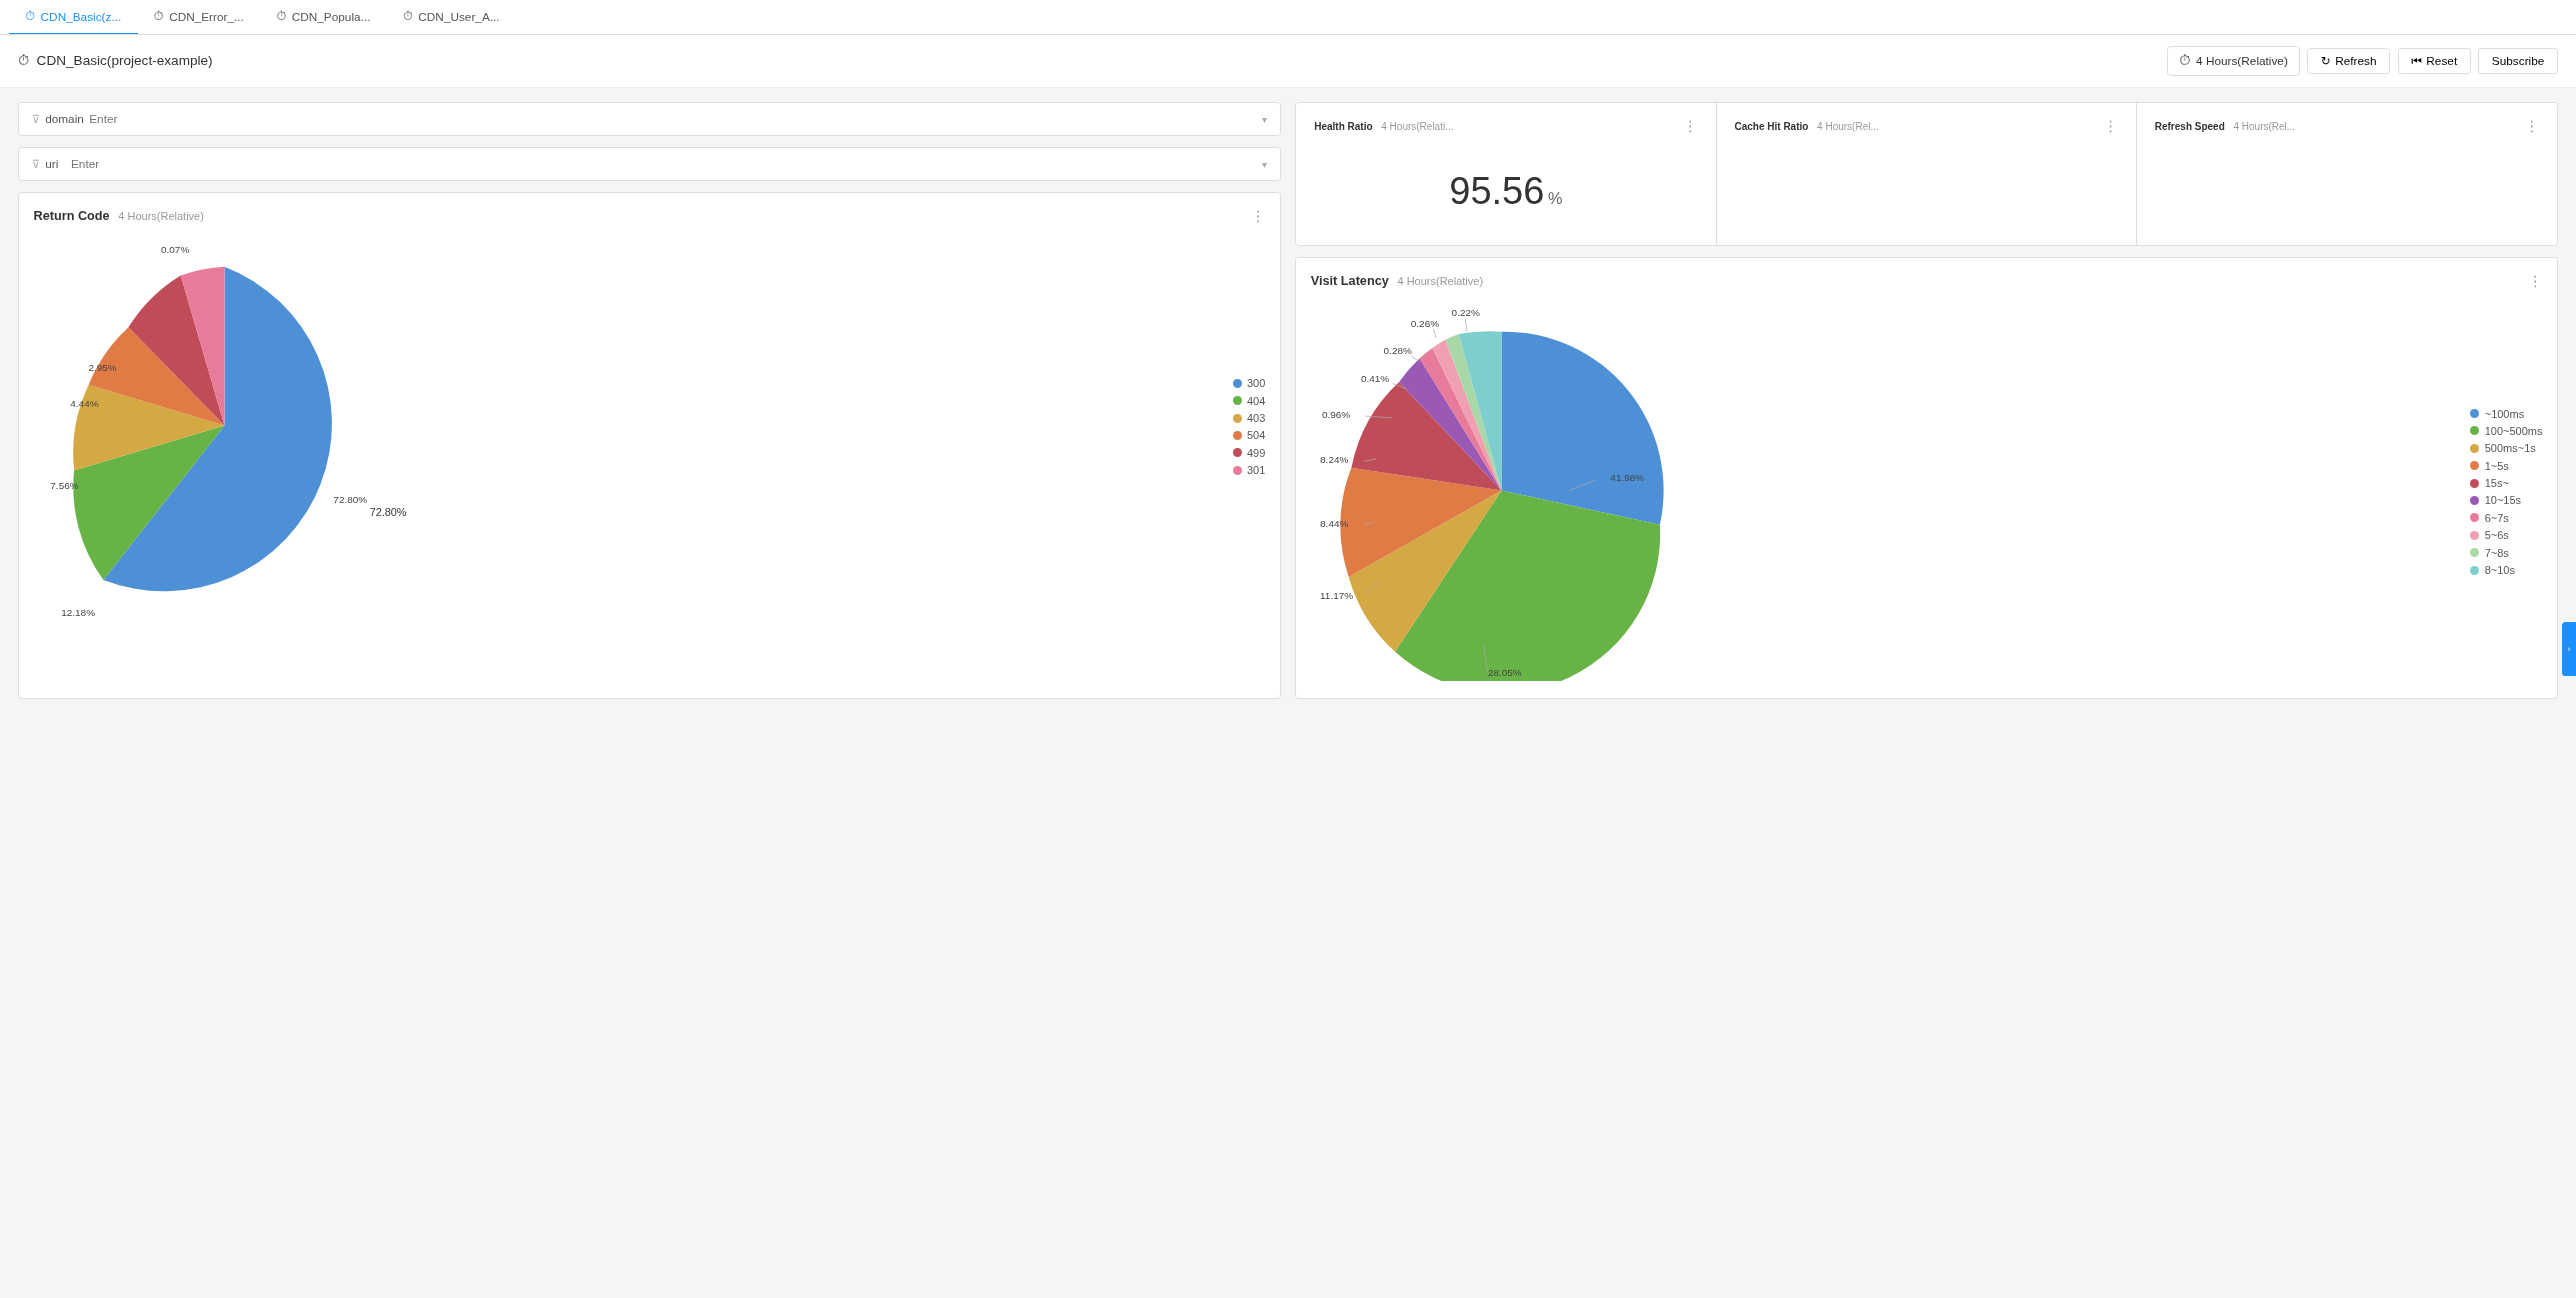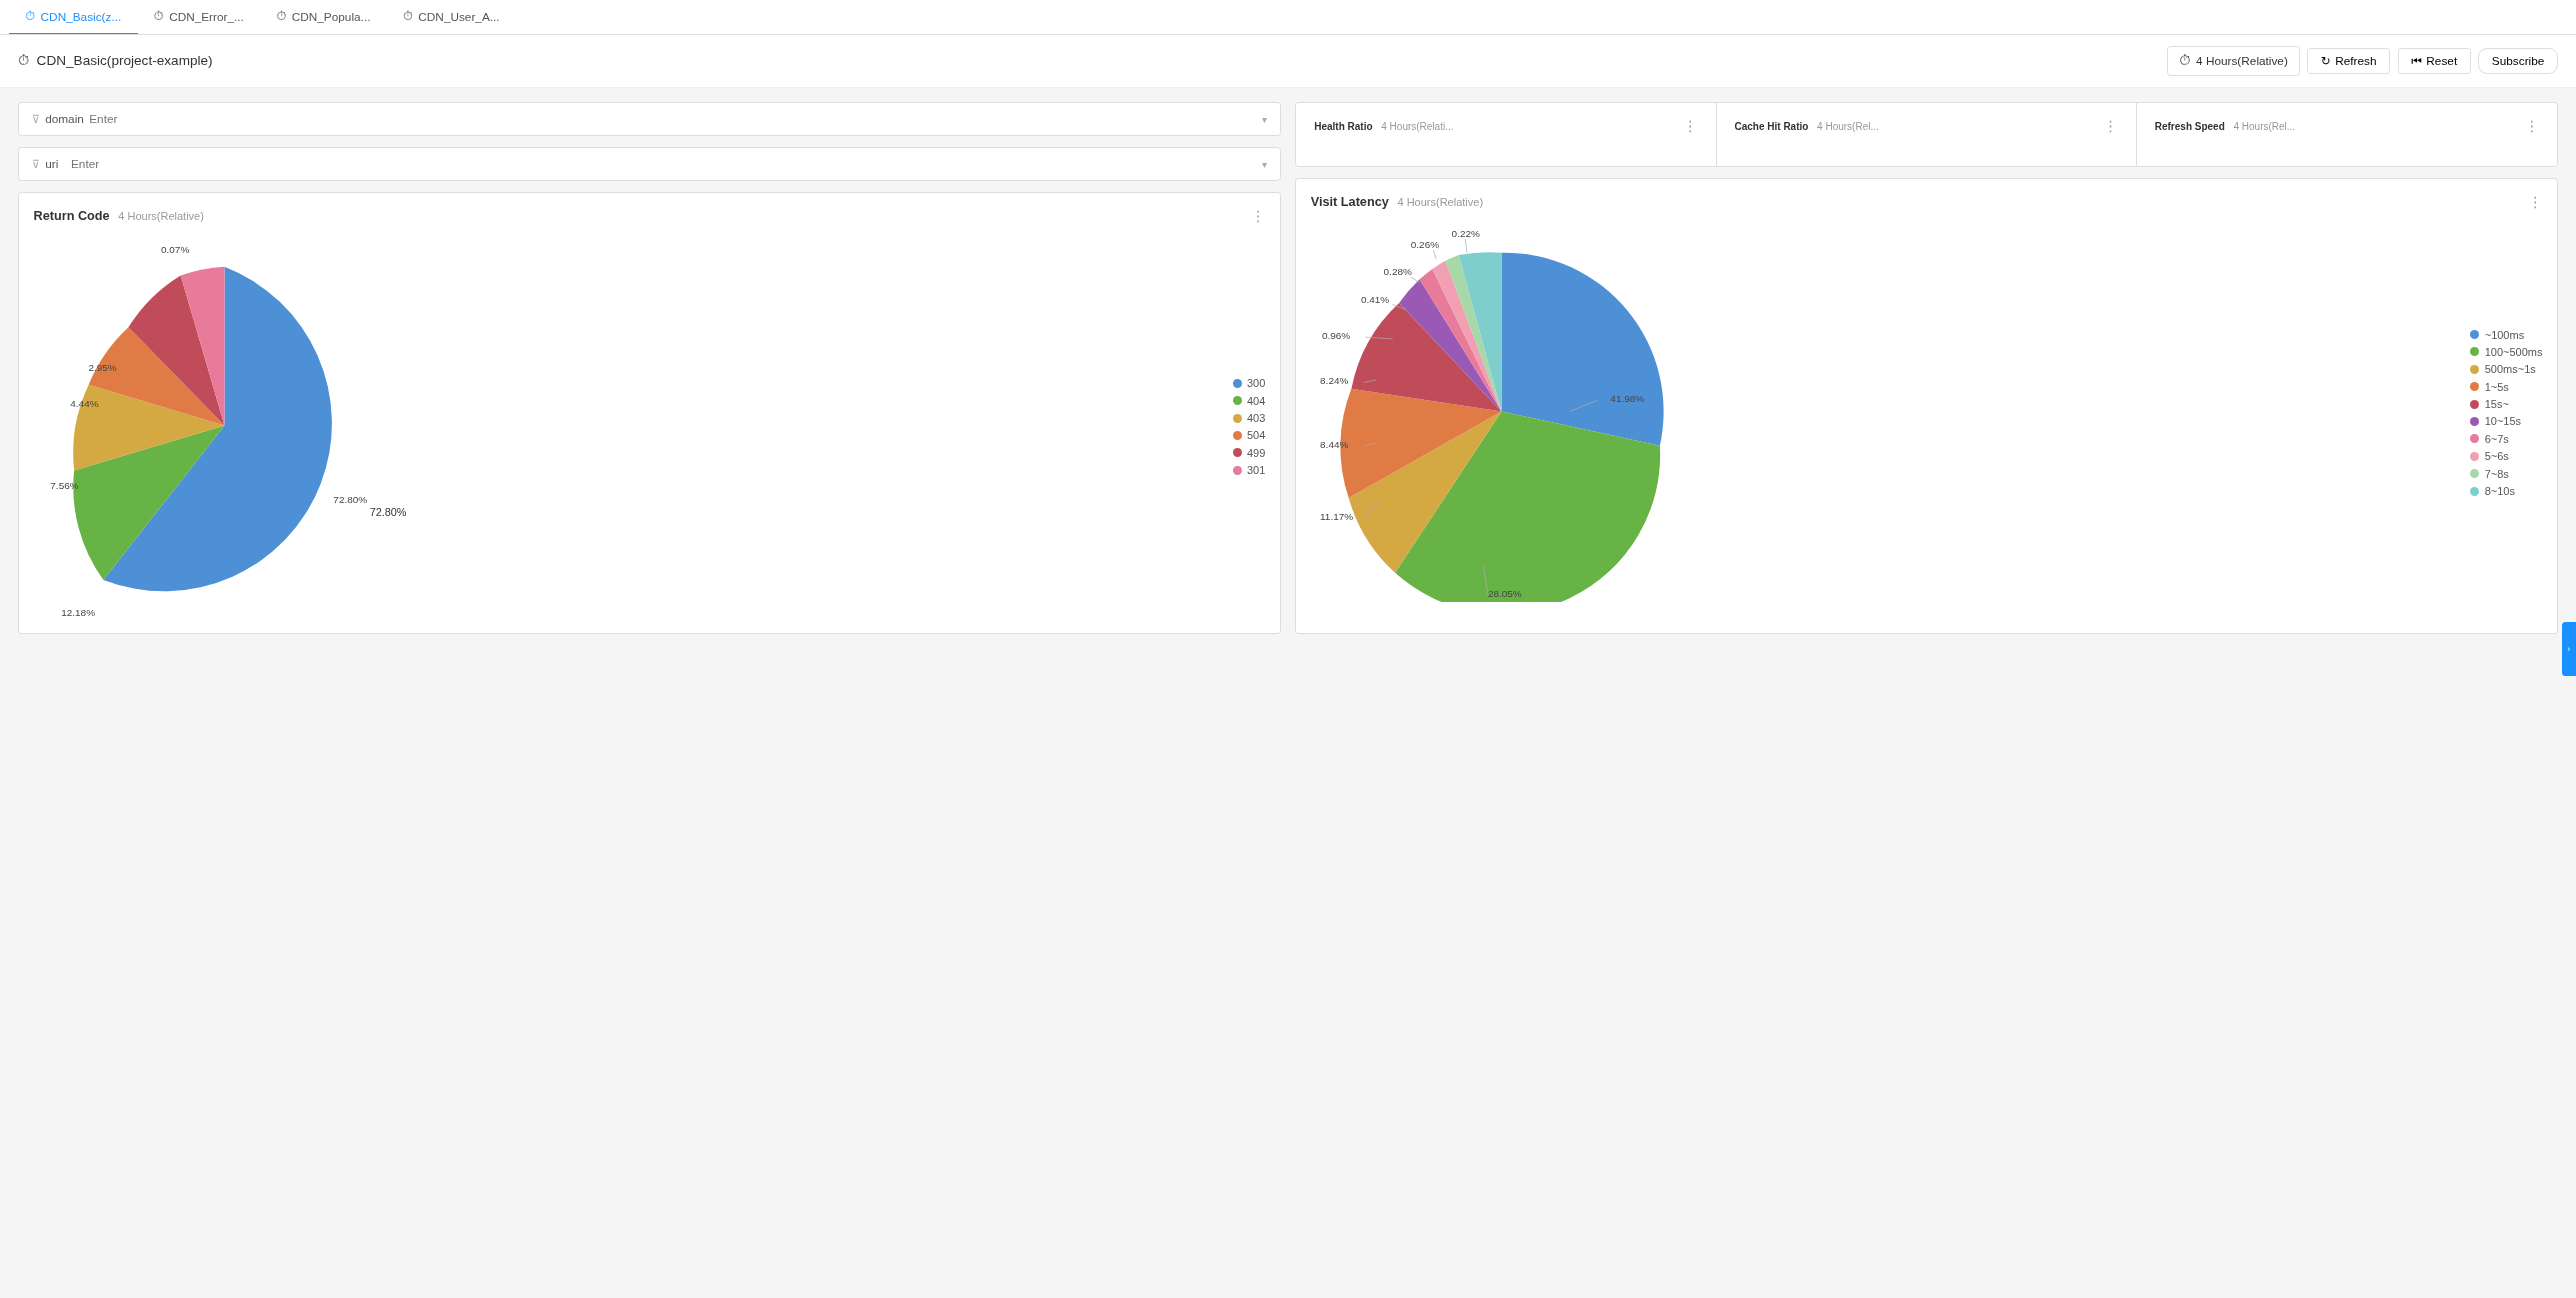--- a/index.html
+++ b/index.html
@@ -8,21 +8,21 @@
     .tab-bar { display: flex; background: #fff; border-bottom: 0.9px solid #ddd; padding: 0 9px; }
     .tab { display: flex; align-items: center; gap: 5.4px; padding: 9px 16.3px; cursor: pointer; border-bottom: 1.8px solid transparent; font-size: 11.8px; color: #555; white-space: nowrap; }
     .tab.active { border-bottom: 1.8px solid #1890ff; color: #1890ff; background: #fff; }
     .tab-icon { font-size: 12.7px; }
 
     .page-header { display: flex; align-items: center; justify-content: space-between; padding: 11px 18px; background: #fff; border-bottom: 0.9px solid #eee; }
     .page-title { display: flex; align-items: center; gap: 7.3px; font-size: 14.5px; font-weight: 500; }
     .header-actions { display: flex; align-items: center; gap: 7.3px; }
     .time-range-btn { display: flex; align-items: center; gap: 5.4px; padding: 5.4px 11px; border: 0.9px solid #ddd; border-radius: 3.6px; background: #fff; cursor: pointer; font-size: 11.8px; }
     .header-btn { display: flex; align-items: center; gap: 4.5px; padding: 5.4px 12.7px; border: 0.9px solid #ddd; border-radius: 3.6px; background: #fff; cursor: pointer; font-size: 11.8px; }
-    .subscribe-btn { padding: 5.4px 12.7px; border: 0.9px solid #ddd; border-radius: 9px; background: #fff; cursor: pointer; font-size: 11.8px; }
+    .subscribe-btn { padding: 5.4px 12.7px; border: 0.9px solid #ddd; border-radius: 3px; background: #fff; cursor: pointer; font-size: 11.8px; }
 
     .filter-row { background: #fff; border: 0.9px solid #ddd; border-radius: 3.6px; padding: 9px 12.7px; display: flex; align-items: center; justify-content: space-between; }
     .filter-label { display: flex; align-items: center; gap: 5.4px; color: #888; font-size: 11.8px; }
     .filter-icon { color: #aaa; font-size: 11px; }
     .chevron-down { color: #aaa; font-size: 10px; }
 
     .metric-cards { display: grid; grid-template-columns: 1fr 1fr 1fr; gap: 0; border: 0.9px solid #ddd; border-radius: 3.6px; overflow: hidden; background: #fff; }
     .metric-card { padding: 14.5px 18px; border-right: 0.9px solid #ddd; }
     .metric-card:last-child { border-right: none; }
     .metric-header { display: flex; align-items: center; justify-content: space-between; margin-bottom: 18px; }
@@ -183,20 +183,23 @@
   <div style="display:flex; flex-direction:column; gap:11px;">
 
     <div class="metric-cards">
       <div class="metric-card">
         <div class="metric-header">
           <div>
             <span class="metric-title">Health Ratio</span>
             <span class="metric-time">4 Hours(Relati...</span>
           </div>
           <span class="metric-more">⋮</span>
+        </div>
+        <div class="metric-value">
+          <span>95.56</span><span class="metric-unit">%</span>
         </div>
       </div>
       <div class="metric-card">
         <div class="metric-header">
           <div>
             <span class="metric-title">Cache Hit Ratio</span>
             <span class="metric-time">4 Hours(Rel...</span>
           </div>
           <span class="metric-more">⋮</span>
         </div>

